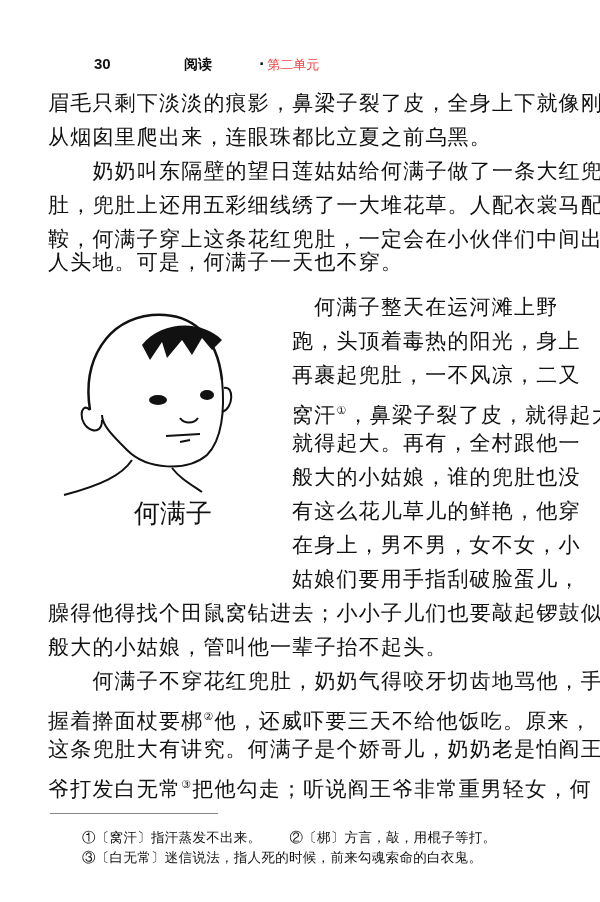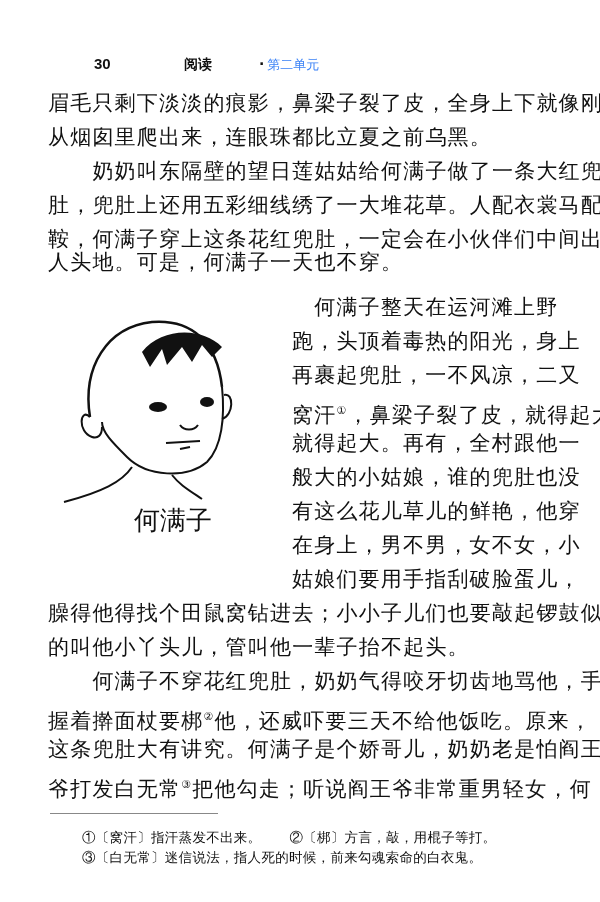--- a/index.html
+++ b/index.html
@@ -3,29 +3,29 @@
   <meta charset="utf-8">
   <style>
     html, body { margin: 0; padding: 0; }
     body {
       width: 600px; height: 902px; background: #ffffff; position: relative; overflow: hidden;
       font-family: "DejaVu Serif", "Liberation Serif", serif; color: #111;
     }
     .header { position: absolute; left: 58px; top: 55px; font-size: 15px; display: flex; align-items: baseline; }
     .page-num { font-family: "Liberation Sans", sans-serif; font-weight: bold; font-size: 15px; width: 46px; margin-left: 36px; }
     .section { font-family: "DejaVu Sans", sans-serif; font-weight: bold; font-size: 14px; padding-left: 44px; }
-    .unit { font-family: "DejaVu Serif", serif; font-size: 13px; color: #3b82f6; }
+    .unit { font-family: "DejaVu Serif", serif; font-size: 13px; color: #ef4444; }
     .line {
       position: absolute; font-size: 21px; line-height: 24px; white-space: nowrap;
       letter-spacing: 1.2px; font-family: Liberation Mono, monospace;
     }
     .full { left: 48px; width: 524px; }
     .narrow { left: 276px; width: 296px; margin-left: 16px; }
     sup.note { font-size: 11px; vertical-align: 8px; }
-    .illustration { position: absolute; left: 62px; top: 307px; width: 215px; height: 228px; text-decoration: underline; }
+    .illustration { position: absolute; left: 62px; top: 300px; width: 215px; height: 228px; text-decoration: underline; }
     .divider { position: absolute; left: 50px; top: 765px; width: 168px; height: 1px; background: #888; }
     .fn { position: absolute; left: 82px; font-size: 13.5px; line-height: 18px; white-space: nowrap; letter-spacing: 0.3px; }
     .fn span.gap { display: inline-block; width: 28px; }
   </style>
 </head>
 <body>
 
 <div class="header">
   <span class="page-num">30</span>
   <span class="section">阅读</span>
@@ -64,21 +64,21 @@
 <div class="line narrow" style="top:399px">
   <span>窝汗</span><sup class="note">①</sup><span>，鼻梁子裂了皮，就得起大</span>
 </div>
 <div class="line narrow" style="top:433px">就得起大。再有，全村跟他一</div>
 <div class="line narrow" style="top:467px">般大的小姑娘，谁的兜肚也没</div>
 <div class="line narrow" style="top:501px">有这么花儿草儿的鲜艳，他穿</div>
 <div class="line narrow" style="top:535px">在身上，男不男，女不女，小</div>
 <div class="line narrow" style="top:569px">姑娘们要用手指刮破脸蛋儿，</div>
 
 <div class="line full" style="top:603px">臊得他得找个田鼠窝钻进去；小小子儿们也要敲起锣鼓似</div>
-<div class="line full" style="top:637px">的叫他小丫头儿，管叫他一辈子抬不起头。</div>
+<div class="line full" style="top:637px">般大的小姑娘，管叫他一辈子抬不起头。</div>
 <div class="line full" style="top:671px">　　何满子不穿花红兜肚，奶奶气得咬牙切齿地骂他，手</div>
 <div class="line full" style="top:705px">
   <span>握着擀面杖要梆</span><sup class="note">②</sup><span>他，还威吓要三天不给他饭吃。原来，</span>
 </div>
 <div class="line full" style="top:739px">这条兜肚大有讲究。何满子是个娇哥儿，奶奶老是怕阎王</div>
 <div class="line full" style="top:773px">
   <span>爷打发白无常</span><sup class="note">③</sup><span>把他勾走；听说阎王爷非常重男轻女，何</span>
 </div>
 
 <div class="divider" style="top:813px"></div>

